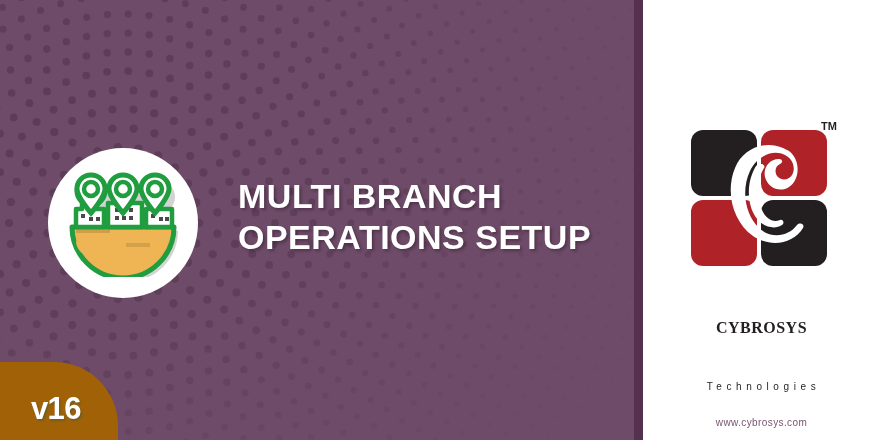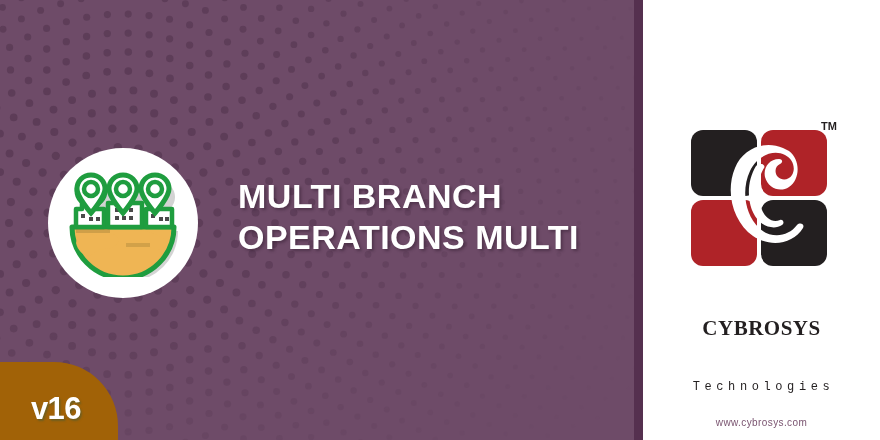--- a/index.html
+++ b/index.html
@@ -113,29 +113,29 @@
   }
   .logo-mark {
     position:relative;
     width:150px; height:152px;
   }
   .logo-mark svg { display:block; }
   .brand-name {
     margin-top:8px;
     font-family:"Liberation Serif", serif;
     font-weight:bold;
-    font-size:21px;
+    font-size:16px;
     line-height:28px;
     letter-spacing:0.5px;
     color:#231f20;
   }
   .brand-sub {
     margin-top:1px;
-    font-family:Liberation Mono, monospace;
-    font-size:12px;
+    font-family:Liberation Sans, sans-serif;
+    font-size:10px;
     line-height:16px;
     letter-spacing:4.6px;
     color:#231f20;
     padding-left:4px;
   }
   .site-url {
     position:absolute;
     left:0; right:0;
     top:385px;
     text-align:center;
@@ -990,21 +990,21 @@
         <g fill="#ffffff" stroke="#1f9d3f" stroke-width="4.5">
           <circle cx="27" cy="20" r="7"></circle>
           <circle cx="59" cy="20" r="7"></circle>
           <circle cx="91" cy="20" r="7"></circle>
         </g>
       </svg>
     </div>
 
     <div class="title-block">
       <div class="title-line">MULTI BRANCH</div>
-      <div class="title-line">OPERATIONS MULTI</div>
+      <div class="title-line">OPERATIONS SETUP</div>
     </div>
 
     <div class="version-badge">
       <span class="version-label">v16</span>
     </div>
   </div>
 
   <div class="divider-stripe"></div>
 
   <div class="right-panel">

